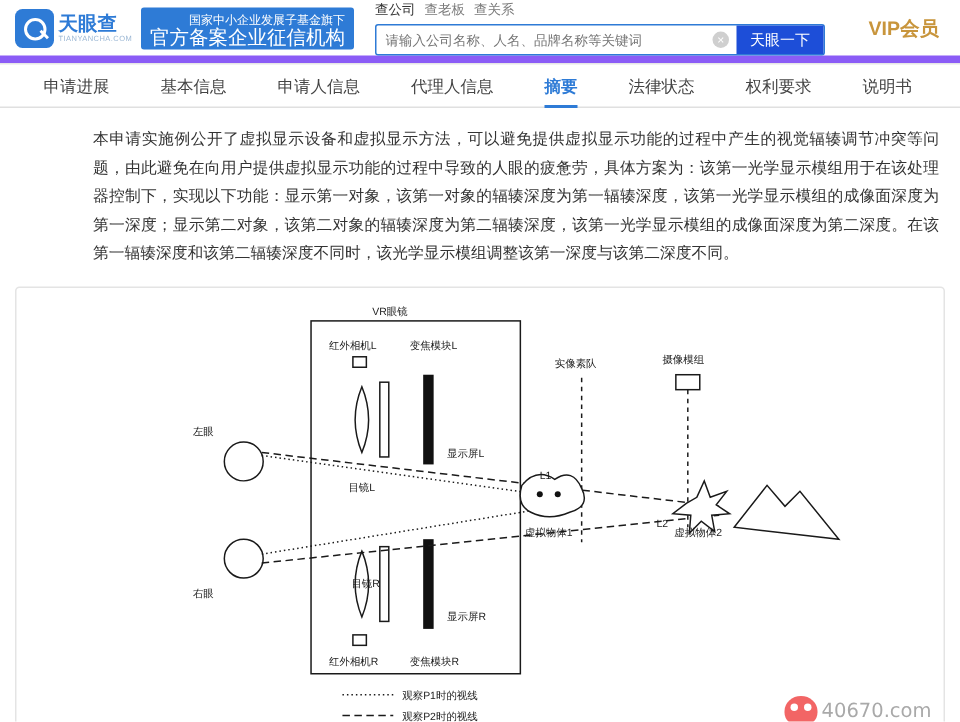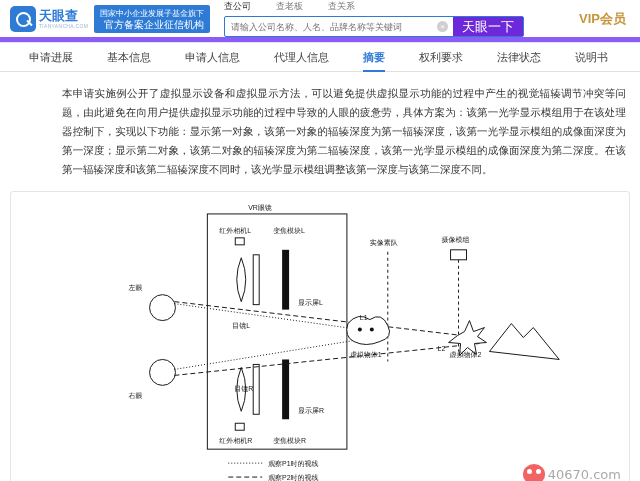--- a/index.html
+++ b/index.html
@@ -45,47 +45,47 @@
   .logo-en { font-size: 5px; color: #9bb7d4; letter-spacing: 0.3px; margin-top: 2px; }
 
   .banner {
     background: #2e7bd6; color: #fff;
     font-size: 8px; line-height: 11px;
     padding: 3px 6px; border-radius: 2px;
     margin-left: 2px; text-align: right;
     flex: 0 0 auto;
   }
   .banner div:first-child { font-size: 8px; }
-  .banner div:last-child { font-size: 10px; }
+  .banner div:last-child { font-size: 13px; }
 
   .search-tabs {
     display: flex; flex-direction: column;
     margin-left: 14px; flex: 1 1 auto;
   }
-  .search-tabrow { display: flex; gap: 25px; font-size: 9px; color: #7a7a7a; margin-bottom: 3px; }
+  .search-tabrow { display: flex; gap: 6px; font-size: 9px; color: #7a7a7a; margin-bottom: 3px; }
   .search-tabrow .active { color: #333; }
   .search-box {
     display: flex; align-items: center;
     border: 1px solid #2e7bd6; border-radius: 2px;
     height: 21px; background: #fff; width: 300px;
   }
   .search-box input {
     border: none; outline: none; flex: 1 1 auto;
     font-size: 9px; color: #9a9a9a; padding: 0 6px;
     height: 100%; background: transparent;
     font-family: "Liberation Sans", sans-serif;
   }
   .clear-icon {
     width: 11px; height: 11px; border-radius: 50%;
     background: #cfcfcf; color: #fff; font-size: 8px;
     line-height: 11px; text-align: center; margin-right: 5px;
     flex: 0 0 11px;
   }
   .search-btn {
-    background: #6d28d9; color: #fff; font-size: 13px;
+    background: #1d4ed8; color: #fff; font-size: 10px;
     height: 100%; display: flex; align-items: center;
     padding: 0 9px; flex: 0 0 auto; white-space: nowrap;
   }
   .vip {
     margin-left: auto; margin-right: 4px;
     color: #c8953c; font-size: 13px; font-weight: bold;
     display: flex; align-items: center;
   }
 
   
@@ -181,22 +181,22 @@
 
     <div class="vip">VIP会员</div>
   </div>
 
   <div class="navbar">
     <div class="navitem">申请进展</div>
     <div class="navitem">基本信息</div>
     <div class="navitem">申请人信息</div>
     <div class="navitem">代理人信息</div>
     <div class="navitem active">摘要</div>
+    <div class="navitem">法律状态</div>
     <div class="navitem">权利要求</div>
-    <div class="navitem">法律状态</div>
     <div class="navitem">说明书</div>
   </div>
 
   <div class="abstract">本申请实施例公开了虚拟显示设备和虚拟显示方法，可以避免提供虚拟显示功能的过程中产生的视觉辐辏调节冲突等问题，由此避免在向用户提供虚拟显示功能的过程中导致的人眼的疲惫劳，具体方案为：该第一光学显示模组用于在该处理器控制下，实现以下功能：显示第一对象，该第一对象的辐辏深度为第一辐辏深度，该第一光学显示模组的成像面深度为第一深度；显示第二对象，该第二对象的辐辏深度为第二辐辏深度，该第一光学显示模组的成像面深度为第二深度。在该第一辐辏深度和该第二辐辏深度不同时，该光学显示模组调整该第一深度与该第二深度不同。</div>
 
   <div class="figure-card">
     <svg class="figure-svg" viewBox="0 0 620 300">
       <g stroke="#1a1a1a" fill="none" stroke-width="1">
 
         <rect x="197" y="22" width="140" height="236"></rect>

